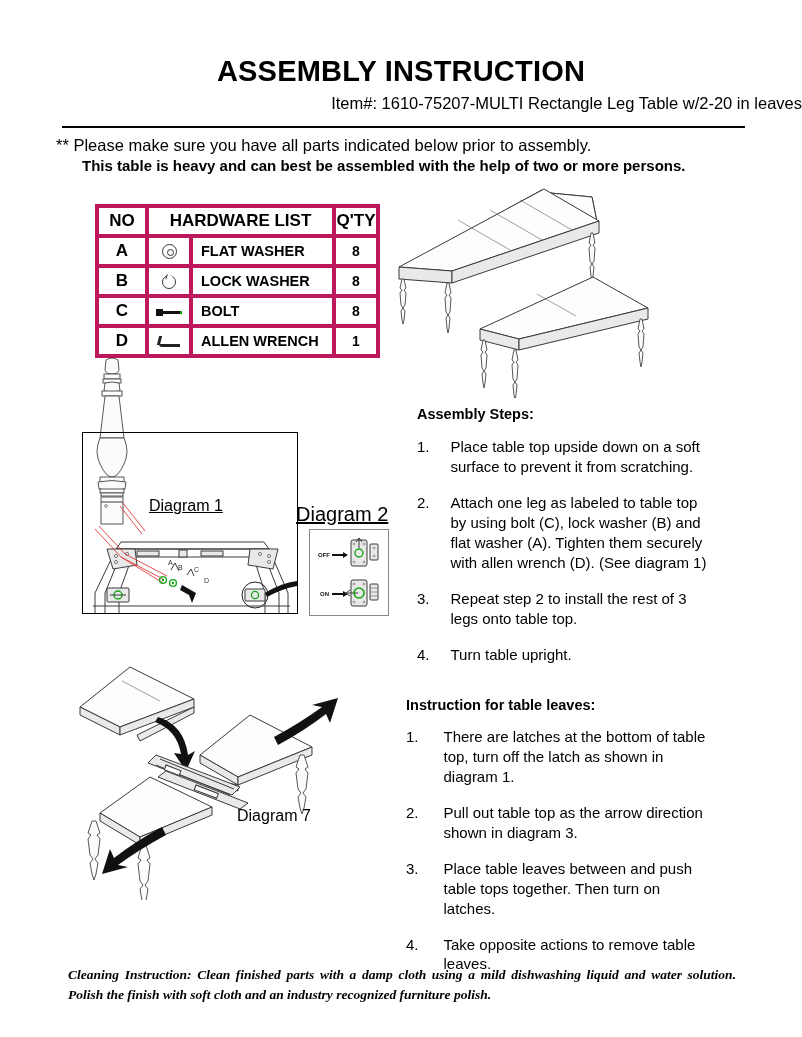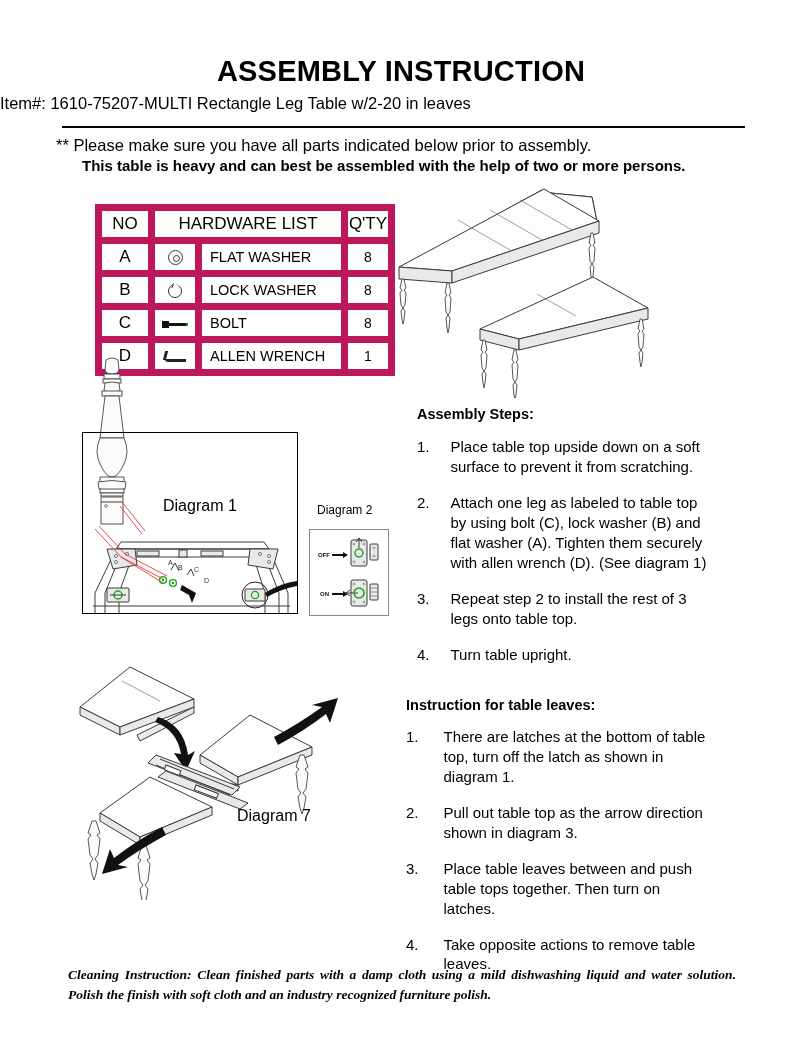--- a/index.html
+++ b/index.html
@@ -26,21 +26,21 @@
     font-size: 29px;
     font-weight: bold;
     letter-spacing: 0.2px;
     margin-top: 7px;
   }
   #item-line {
     position: absolute;
     top: 94px;
     left: 0;
     width: 802px;
-    text-align: left;
+    text-align: right;
     font-size: 16.5px;
     font-weight: normal;
   }
   #header-rule {
     position: absolute;
     top: 126px;
     left: 62px;
     width: 683px;
     height: 0;
     border-top: 2.3px solid #000;
@@ -61,25 +61,25 @@
 
   
   #hardware-table {
     position: absolute;
     top: 204px;
     left: 95px;
     border-collapse: collapse;
     font-size: 14.5px;
   }
   #hardware-table td, #hardware-table th {
-    border: 7px solid #be185d;
+    border: 4px solid #be185d;
     padding: 0;
     height: 26px;
     vertical-align: middle;
-    font-weight: normal;
+    font-weight: bold;
   }
   .col-no   { width: 46px;  text-align: center; font-size: 17px; }
   .col-icon { width: 40px;  text-align: center; }
   .col-desc { width: 131px; text-align: left; padding-left: 8px !important; font-size: 14.5px; }
   .col-qty  { width: 40px;  text-align: center; font-size: 14px; }
   .hdr-hw   { font-size: 17px; text-align: center; }
   .hdr-no   { font-size: 17px; text-align: center; }
   .hdr-qty  { font-size: 17px; text-align: center; }
 
   
@@ -132,34 +132,36 @@
   
   #diagram1-box {
     position: absolute;
     left: 82px; top: 432px;
     width: 216px; height: 182px;
     border: 1px solid #000;
     box-sizing: border-box;
   }
   #diagram1-label {
     position: absolute;
-    left: 163px; top: 497px;
+    left: 149px; top: 497px;
     font-size: 16px;
+    text-decoration: underline;
   }
   #diagram2-box {
     position: absolute;
     left: 309px; top: 529px;
     width: 80px; height: 87px;
     border: 1px solid #888;
     box-sizing: border-box;
   }
   #diagram2-label {
     position: absolute;
-    left: 317px; top: 503px;
-    font-size: 12px;
+    left: 296px; top: 503px;
+    font-size: 20px;
+    text-decoration: underline;
   }
   #diagram3-label {
     position: absolute;
     left: 237px; top: 807px;
     font-size: 16px;
   }
 
   
   #assembly-heading {
     position: absolute;

